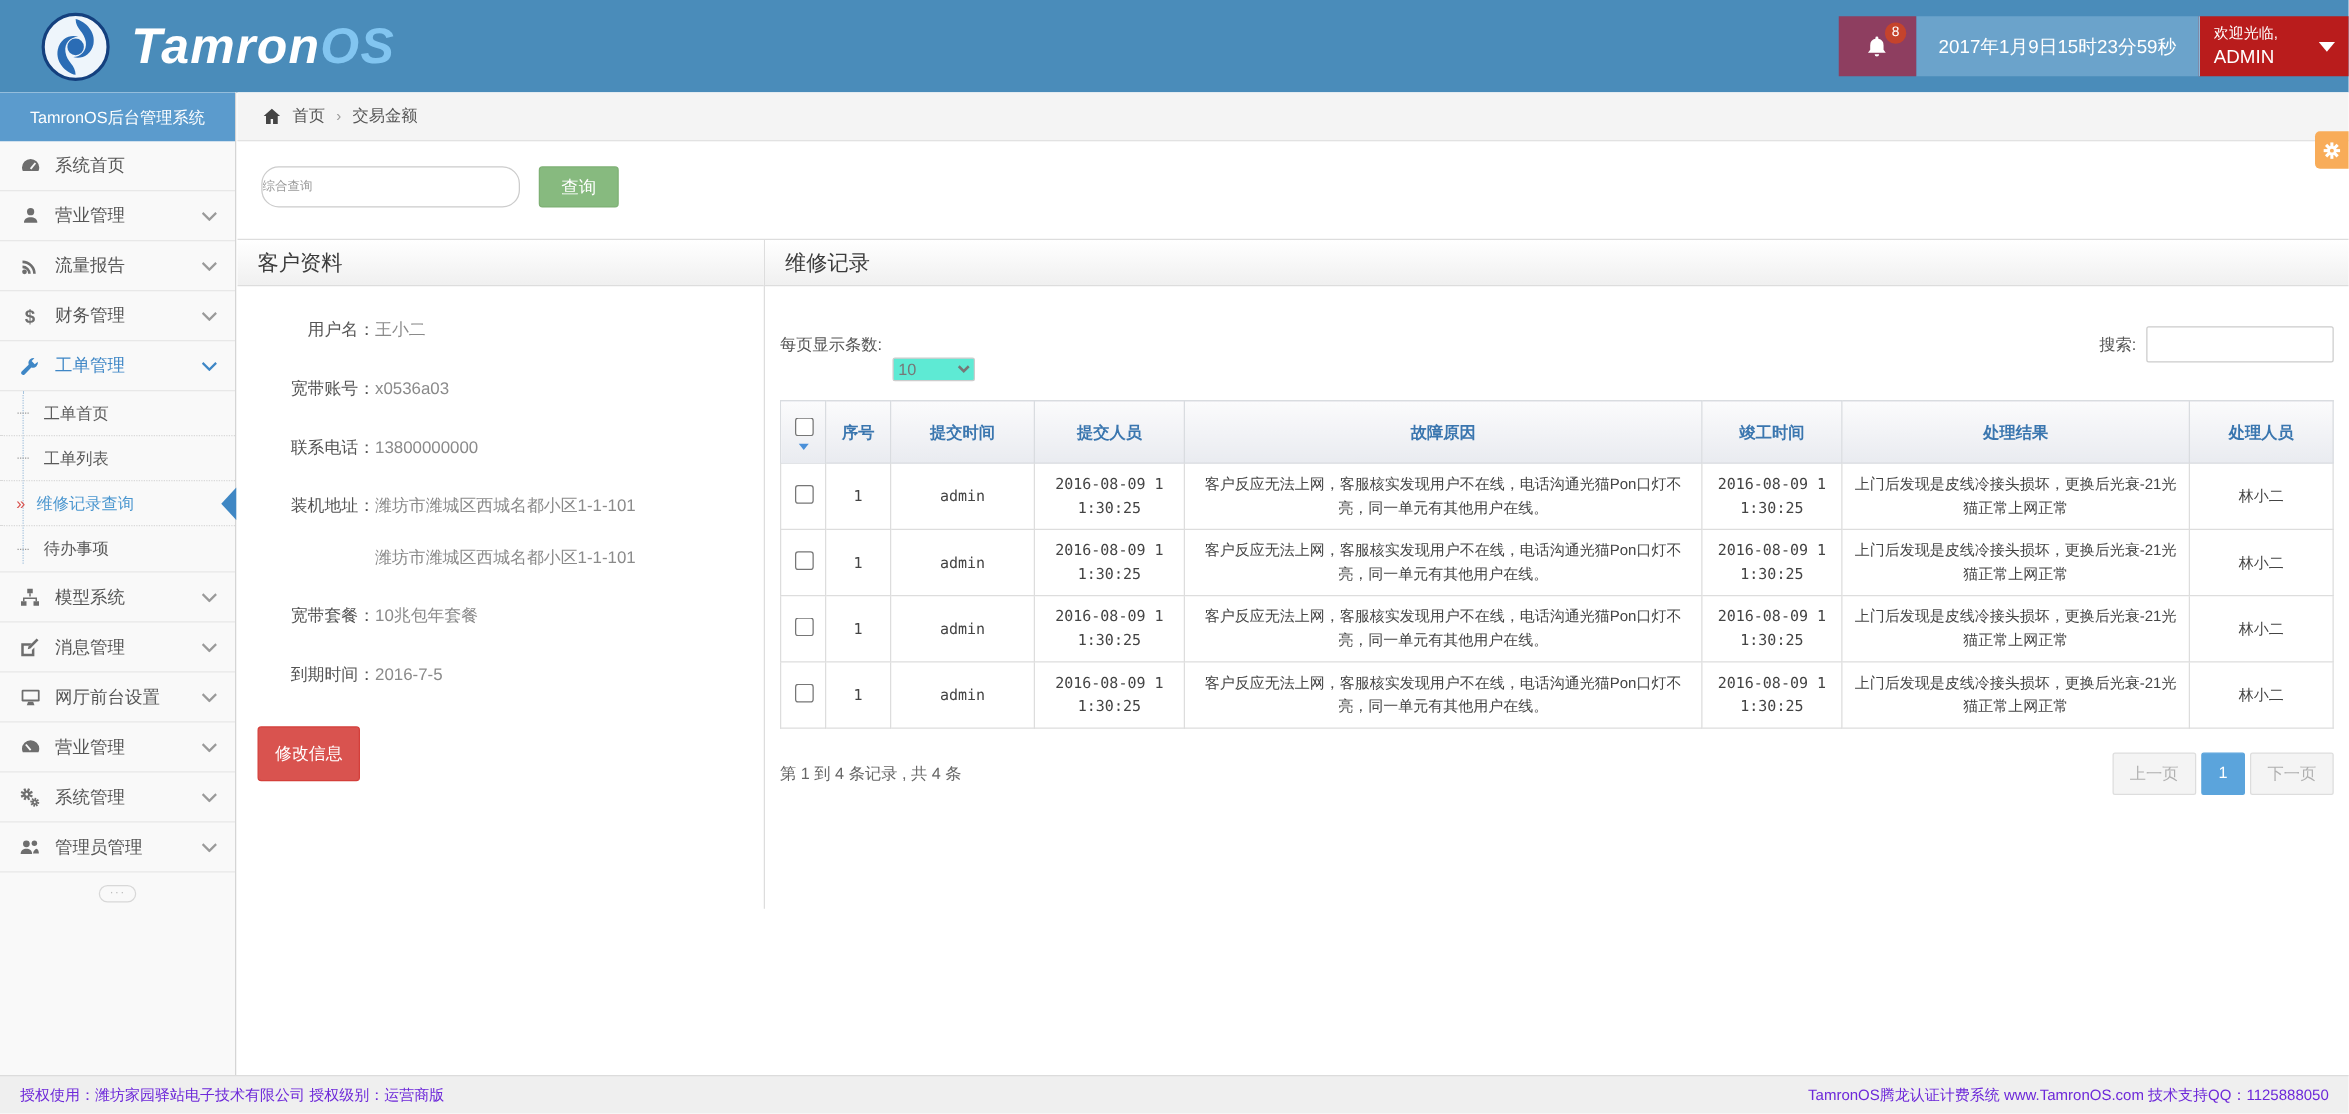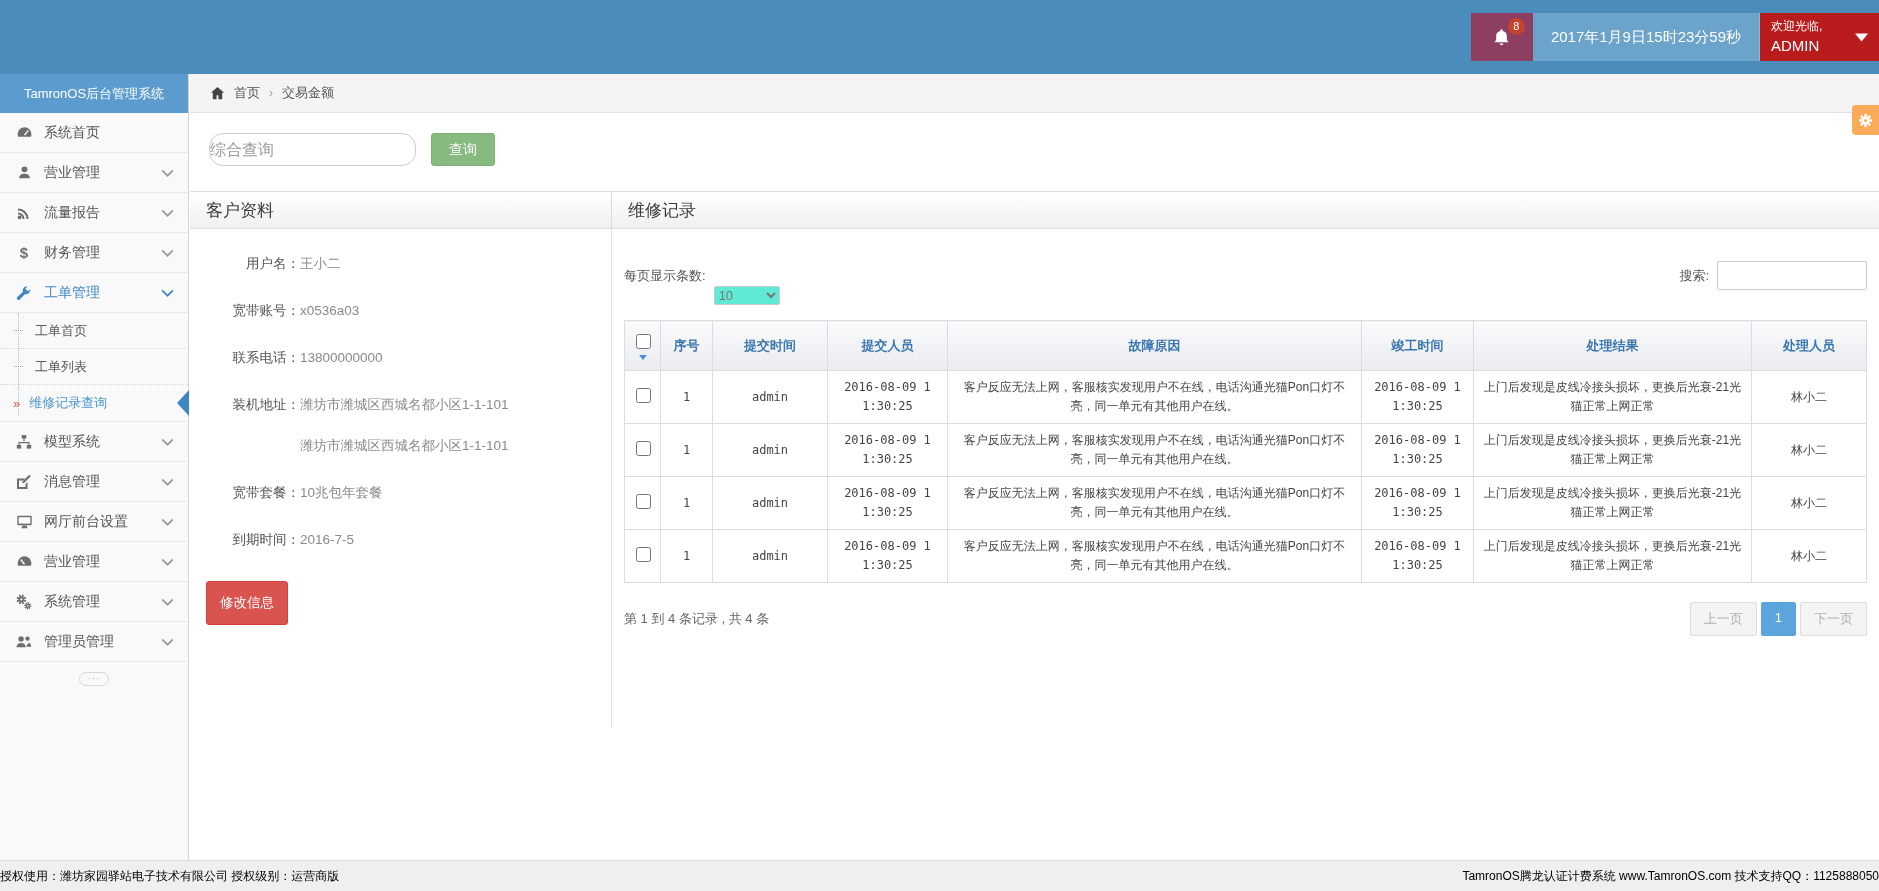--- a/index.html
+++ b/index.html
@@ -51,21 +51,21 @@
   .main { position:absolute; left:190px; top:74px; right:0; bottom:31px; background:#fff; }
   .breadcrumb-bar { height:39px; background:#f4f4f4; border-bottom:1px solid #e2e2e2;
     display:flex; align-items:center; padding:0 20px; gap:9px; font-size:13px; color:#555; }
   .bc-home { color:#444; display:flex; cursor:pointer; }
   .bc-sep { color:#9a9a9a; font-size:12px; }
   .bc-link { cursor:pointer; }
   .gear-fab { position:absolute; top:31px; right:0; width:27px; height:30px; background:#f8ac59;
     border-radius:4px 0 0 4px; display:flex; align-items:center; justify-content:center; cursor:pointer; }
   .toolbar { padding:20px 19px 25px; display:flex; gap:15px; align-items:center; }
   .toolbar input { width:207px; height:33px; border:1px solid #ccc; border-radius:14px;
-    padding:0 0; font-size:16px; color:#555; outline:none; }
+    padding:0 0; font-size:10px; color:#555; outline:none; }
   .toolbar input::placeholder { color:#9a9a9a; }
   .btn-query { height:33px; padding:0 17px; background:#87ba7f; border:1px solid #7eb074;
     border-radius:3px; color:#fff; font-size:14px; cursor:pointer; }
   
   .panels { display:flex; border-top:1px solid #ddd; min-height:536px; align-items:stretch; }
   .panel-left { width:422px; border-right:1px solid #ddd; }
   .panel-right { flex:1; min-width:0; }
   .panel-header { height:37px; background:linear-gradient(#ffffff,#f0f0f0); border-bottom:1px solid #ddd;
     display:flex; align-items:center; padding:0 16px; font-size:17px; color:#3c3c3c; }
   
@@ -98,26 +98,37 @@
   table.records input[type=checkbox] { width:15px; height:15px; }
   .table-footer { display:flex; justify-content:space-between; align-items:center; padding:19px 12px; }
   .tf-summary { font-size:13px; color:#666; }
   .pagination { display:flex; gap:4px; }
   .page-btn { padding:7px 13px; background:#f4f4f4; border:1px solid #ddd; border-radius:2px;
     color:#b0b0b0; font-size:13px; cursor:pointer; }
   .page-btn.active { background:#5ba4dc; border-color:#5ba4dc; color:#fff; }
   
   .page-footer { position:absolute; left:0; right:0; bottom:0; height:31px; background:#efefef;
     border-top:1px solid #dcdcdc; display:flex; justify-content:space-between; align-items:center;
-    padding:0 0; font-size:12px; color:#000000; }
+    padding:0 16px; font-size:12px; color:#6d28d9; }
 </style>
 </head>
 <body>
 
 <div class="topbar">
+  <div class="logo">
+    <span style="display:flex;">
+      <svg viewBox="0 0 56 56" width="57" height="57">
+          <circle cx="28" cy="28" r="25.5" fill="#eef5fb" stroke="#14407e" stroke-width="2.5"></circle>
+          <path d="M28 6c8 2 16 10 14 20-2 9-10 12-16 10 6 0 11-5 10-12-1-8-8-10-8-18z" fill="#2a6cb5"></path>
+          <path d="M28 50c-8-2-16-10-14-20 2-9 10-12 16-10-6 0-11 5-10 12 1 8 8 10 8 18z" fill="#2a6cb5"></path>
+          <circle cx="28" cy="28" r="6.5" fill="#2a6cb5"></circle>
+        </svg>
+    </span>
+    <span class="logo-text"><span>Tamron</span><span class="accent">OS</span></span>
+  </div>
   <div class="topbar-right">
     <div class="bell-block">
       <span style="display:flex;">
         <svg viewBox="0 0 16 16" width="19" height="19">
             <path d="M8 1a1 1 0 0 1 1 1v.6A4.5 4.5 0 0 1 12.5 7v3l1.5 2H2l1.5-2V7A4.5 4.5 0 0 1 7 2.6V2a1 1 0 0 1 1-1zm-1.5 12h3a1.5 1.5 0 0 1-3 0z" fill="#fff"></path>
           </svg>
       </span>
       <span class="bell-badge">8</span>
     </div>
     <div class="time-block">2017年1月9日15时23分59秒</div>
@@ -207,20 +218,24 @@
           <span class="pfx"></span>
           <span>工单首页</span>
         </div>
         <div class="sub-item">
           <span class="pfx"></span>
           <span>工单列表</span>
         </div>
         <div class="sub-item active">
           <span class="pfx-active">»</span>
           <span>维修记录查询</span>
+        </div>
+        <div class="sub-item">
+          <span class="pfx"></span>
+          <span>待办事项</span>
         </div>
       </div>
       <div class="side-item">
         <span class="mi">
           <svg viewBox="0 0 16 16" width="16" height="16">
             <rect x="5.8" y="1" width="4.4" height="3.6" fill="currentColor"></rect>
             <rect x="0.8" y="11" width="4.4" height="3.6" fill="currentColor"></rect>
             <rect x="10.8" y="11" width="4.4" height="3.6" fill="currentColor"></rect>
             <path d="M8 4.6v2.6M3 11V8.6h10V11M3 8.6h10" stroke="currentColor" fill="none" stroke-width="1.2"></path>
           </svg>

